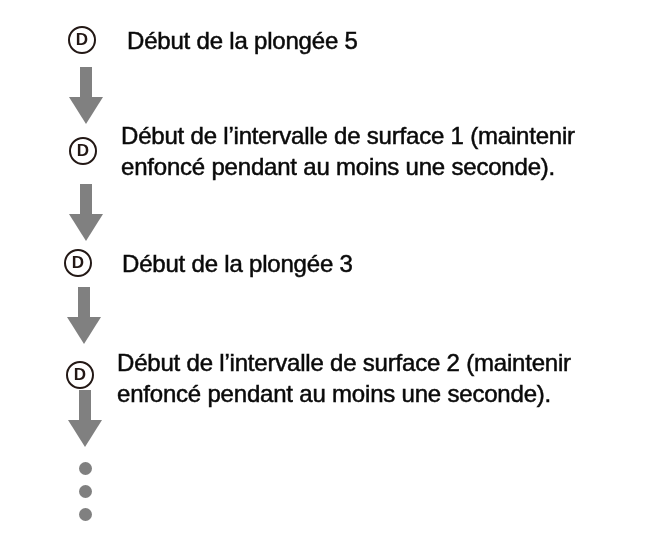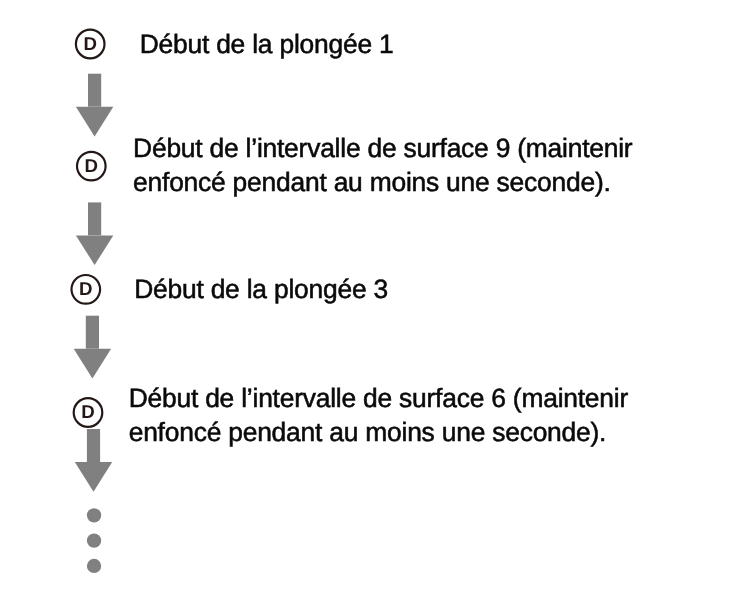--- a/index.html
+++ b/index.html
@@ -69,49 +69,49 @@
     border-radius: 50%;
     background: #808080;
   }
 </style>
 </head>
 <body>
 
 <div class="canvas">
 
   <div class="d-icon" style="left:68px; top:26px;">D</div>
-  <div class="label" style="left:127px; top:26px;">Début de la plongée 1</div>
+  <div class="label" style="left:127px; top:26px;">Début de la plongée 5</div>
 
   <div class="arrow" style="left:69px; top:67px;">
     <div class="shaft"></div>
     <div class="head"></div>
   </div>
 
   <div class="d-icon" style="left:69px; top:137px;">D</div>
   <div class="label two-line" style="left:121px; top:120px;">
-    <div>Début de l’intervalle de surface 9 (maintenir</div>
+    <div>Début de l’intervalle de surface 1 (maintenir</div>
     <div>enfoncé pendant au moins une seconde).</div>
   </div>
 
   <div class="arrow" style="left:69px; top:184px;">
     <div class="shaft"></div>
     <div class="head"></div>
   </div>
 
   <div class="d-icon" style="left:64px; top:249px;">D</div>
   <div class="label" style="left:122px; top:249px;">Début de la plongée 3</div>
 
   <div class="arrow" style="left:67px; top:287px;">
     <div class="shaft"></div>
     <div class="head"></div>
   </div>
 
   <div class="d-icon" style="left:66px; top:361px;">D</div>
   <div class="label two-line" style="left:117px; top:347px;">
-    <div>Début de l’intervalle de surface 6 (maintenir</div>
+    <div>Début de l’intervalle de surface 2 (maintenir</div>
     <div>enfoncé pendant au moins une seconde).</div>
   </div>
 
   <div class="arrow" style="left:68px; top:390px;">
     <div class="shaft"></div>
     <div class="head"></div>
   </div>
 
   <div class="dot" style="left:79px; top:462px;"></div>
   <div class="dot" style="left:79px; top:485px;"></div>

